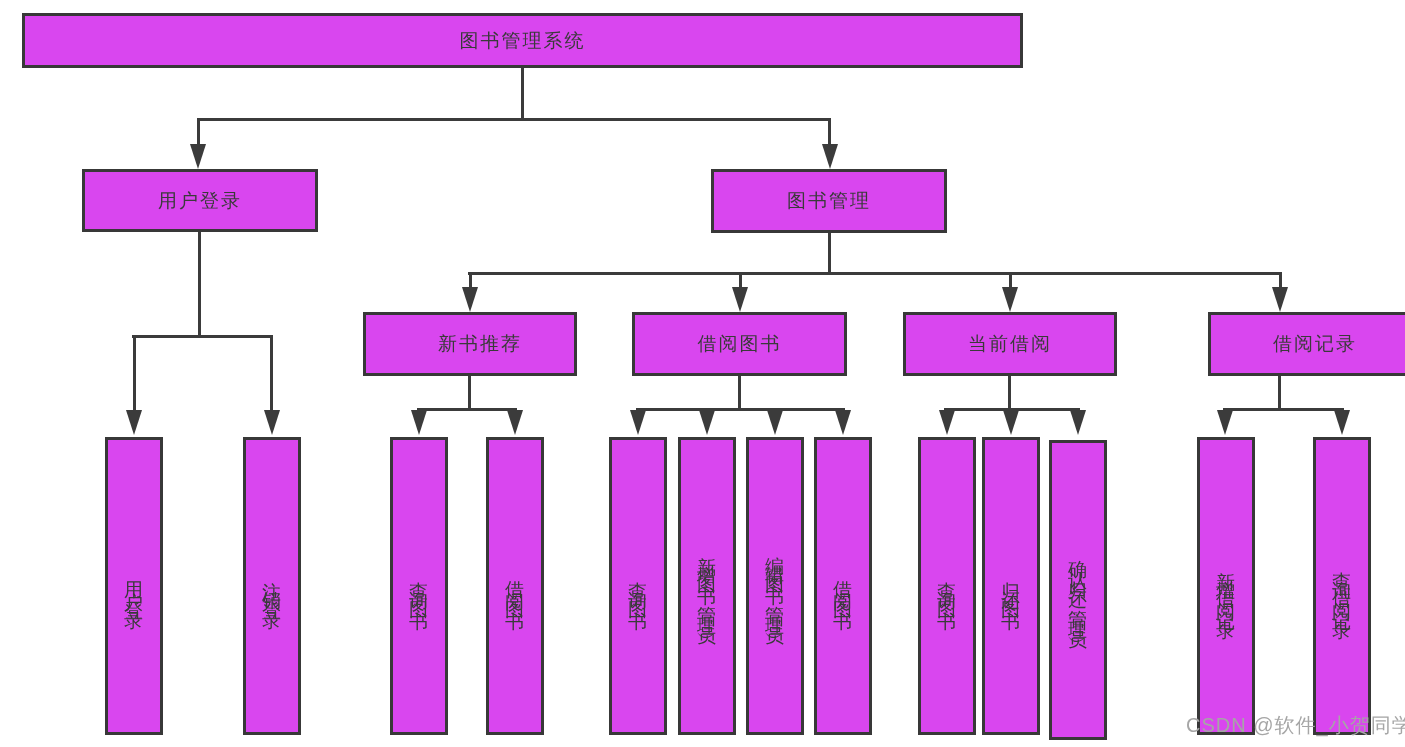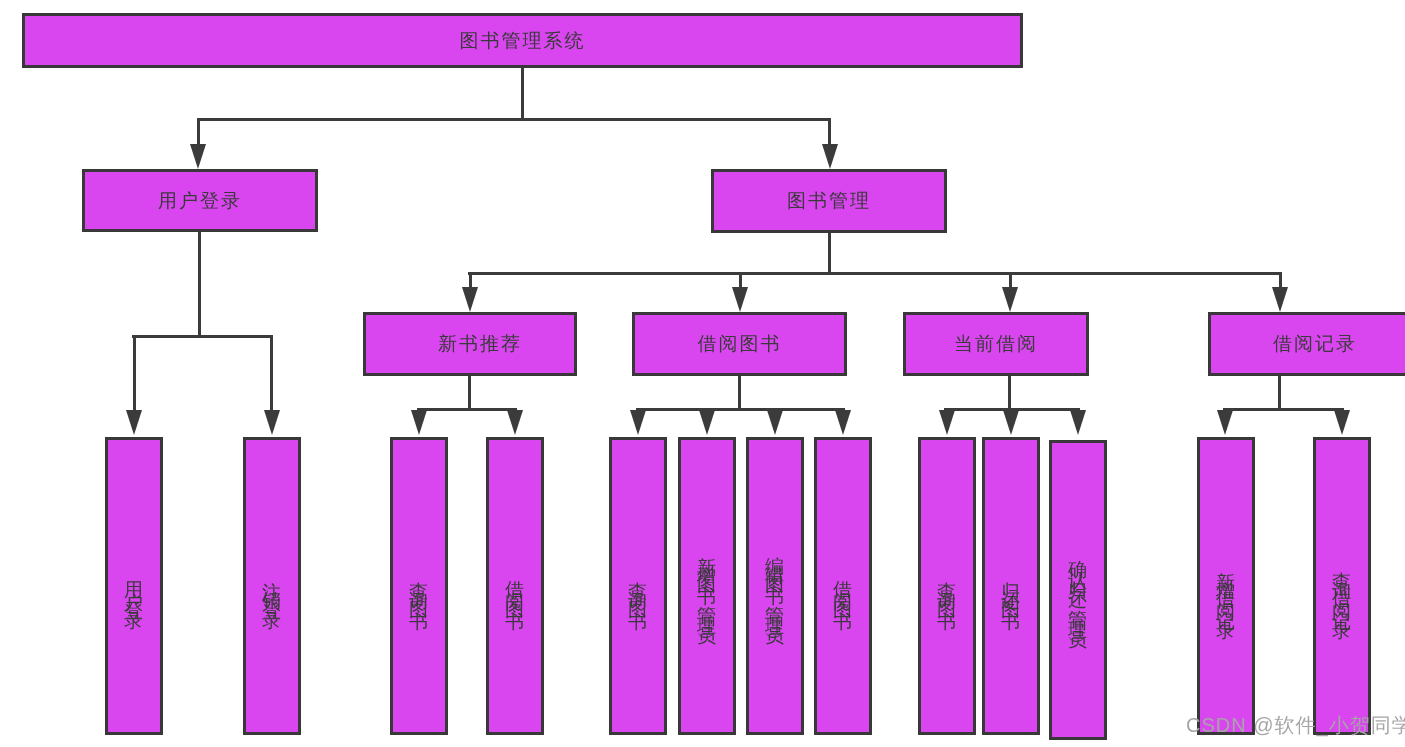--- a/index.html
+++ b/index.html
@@ -67,21 +67,21 @@
   <div class="arrow" style="left:732px;top:287px;"></div>
   <div class="arrow" style="left:1002px;top:287px;"></div>
   <div class="arrow" style="left:1272px;top:287px;"></div>
 
   <div class="box" style="left:363px;top:312px;width:214px;height:64px;padding-left:20px;">
     <span class="hlabel">新书推荐</span>
   </div>
   <div class="box" style="left:632px;top:312px;width:215px;height:64px;">
     <span class="hlabel">借阅图书</span>
   </div>
-  <div class="box" style="left:903px;top:312px;width:186px;height:64px;">
+  <div class="box" style="left:903px;top:312px;width:214px;height:64px;">
     <span class="hlabel">当前借阅</span>
   </div>
   <div class="box" style="left:1208px;top:312px;width:214px;height:64px;font-family:Liberation Serif, serif;">
     <span class="hlabel">借阅记录</span>
   </div>
 
   <div class="line" style="left:468px;top:376px;width:3px;height:34px;"></div>
   <div class="line" style="left:417px;top:408px;width:100px;height:3px;"></div>
   <div class="arrow" style="left:411px;top:410px;"></div>
   <div class="arrow" style="left:507px;top:410px;"></div>

